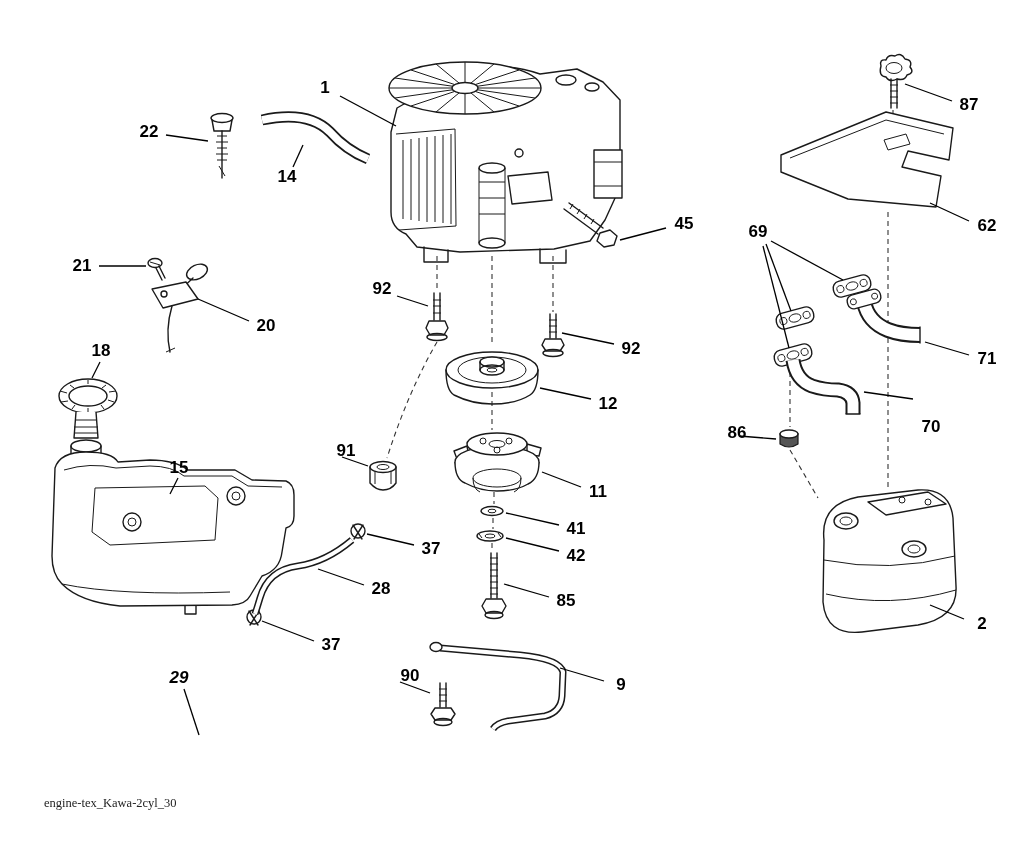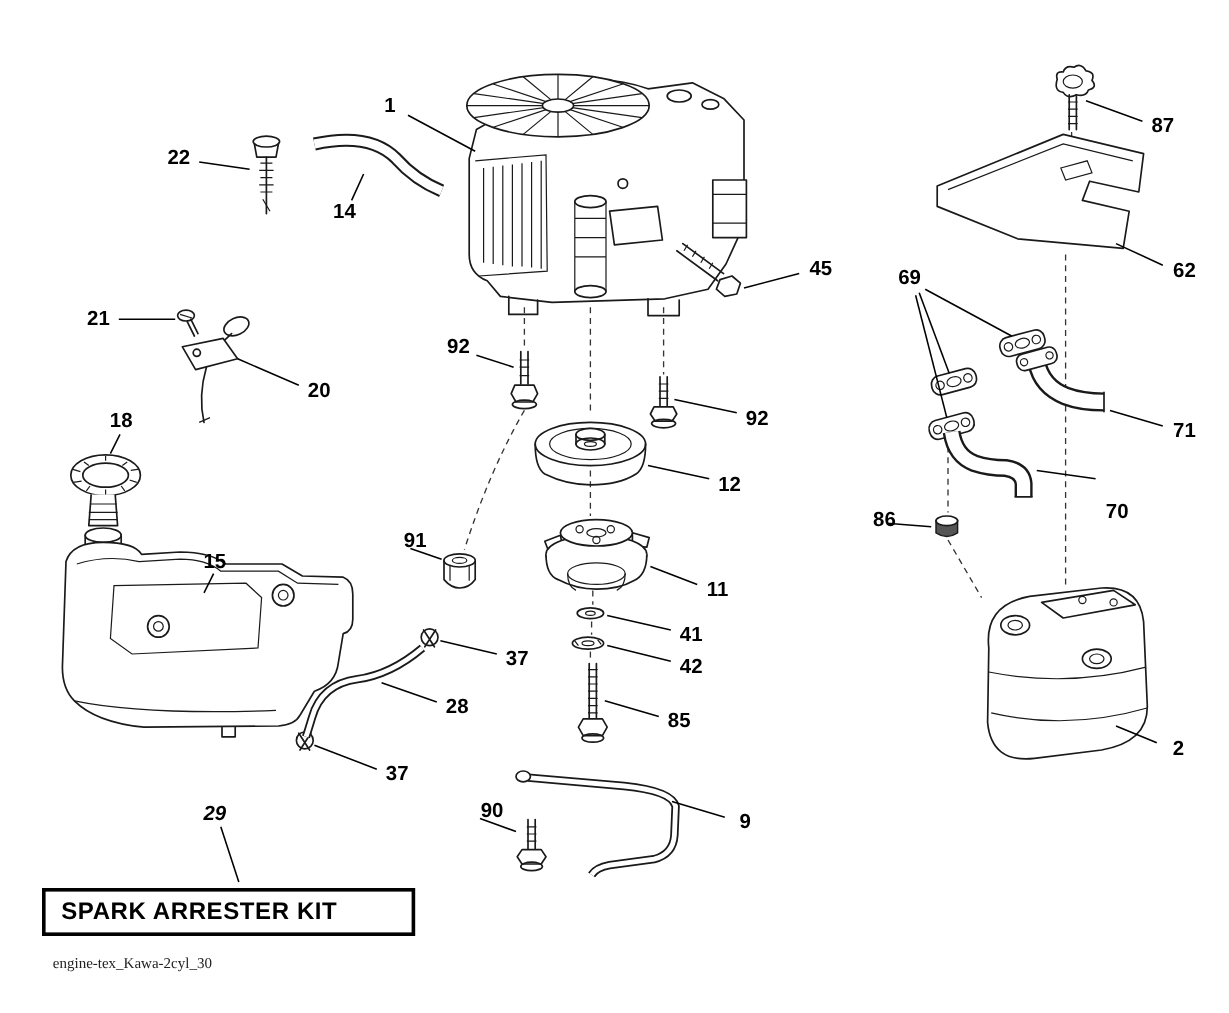--- a/index.html
+++ b/index.html
@@ -340,19 +340,16 @@
       <div class="callout" style="left: 179px; top: 468px;">15</div>
       <div class="callout" style="left: 969px; top: 105px;">87</div>
       <div class="callout" style="left: 987px; top: 226px;">62</div>
       <div class="callout" style="left: 758px; top: 232px;">69</div>
       <div class="callout" style="left: 987px; top: 359px;">71</div>
       <div class="callout" style="left: 931px; top: 403px; margin-top: 24px;">70</div>
       <div class="callout" style="left: 723px; top: 433px; padding-left: 28px;">86</div>
       <div class="callout" style="left: 982px; top: 624px;">2</div>
     </div>
 
-<div class="kit-box">
-  <span class="kit-text">SPARK ARRESTER KIT</span>
+
+<div class="filename">engine-tex_Kawa-2cyl_30</div>
+
 </div>
 
-<div class="filename">engine-tex_Kawa-2cyl_30</div>
-
-</div>
-
 </body></html>

